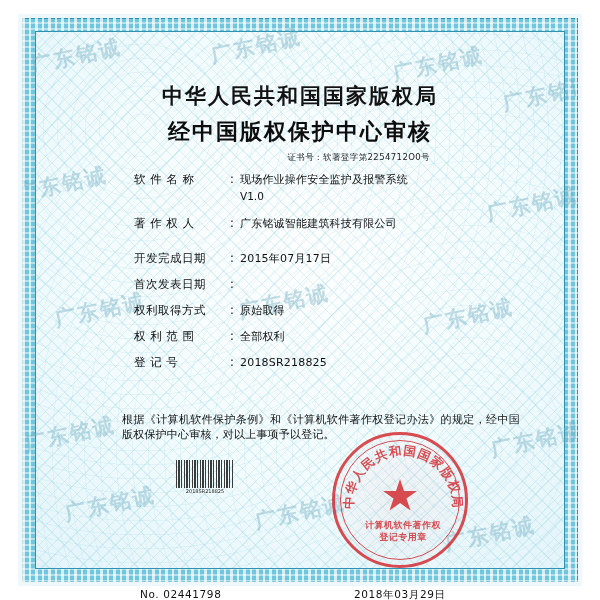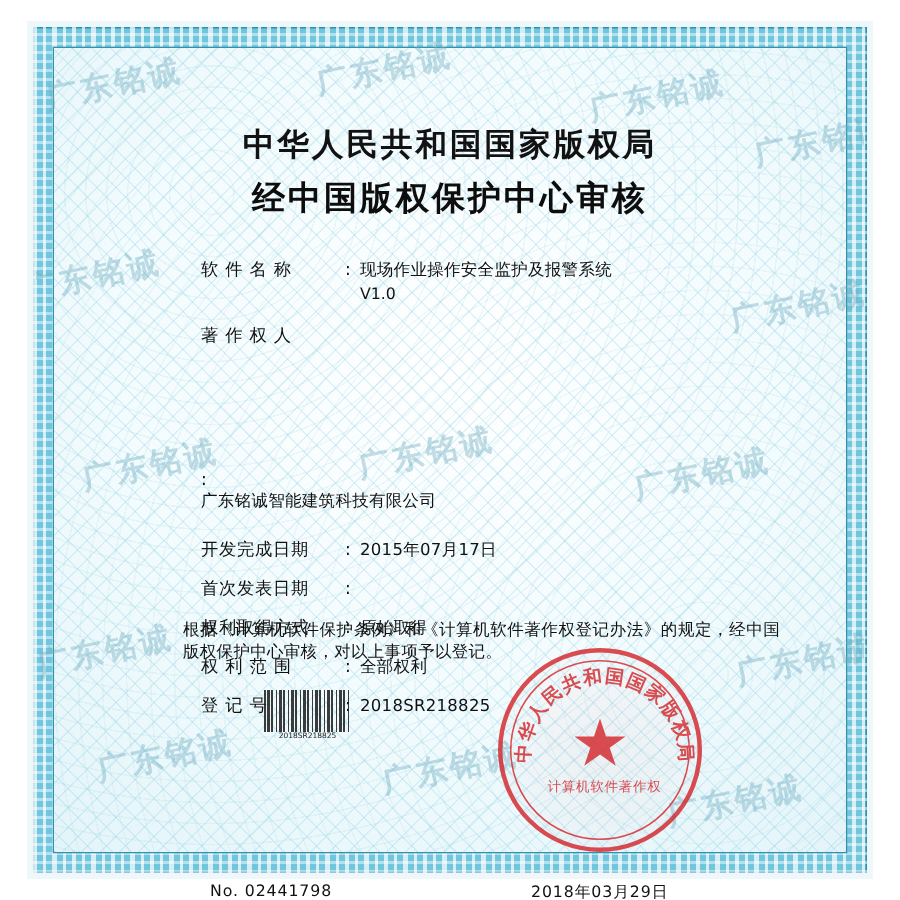--- a/index.html
+++ b/index.html
@@ -227,21 +227,21 @@
     letter-spacing: 0.2px;
     line-height: 15px;
   }
   .row-value .sub {
     display: block;
     font-size: 10.5px;
     letter-spacing: 0;
     margin-top: 2px;
   }
   .row.tight { margin-bottom: 9px; }
-  .row.gap-big { margin-bottom: 18px; flex-direction: column; }
+  .row.gap-big { margin-bottom: 18px; }
 
   
   .para {
     position: absolute;
     top: 380px;
     left: 70px;
     width: 398px;
     font-size: 11px;
     line-height: 15px;
     color: #111;
@@ -314,21 +314,21 @@
   .seal-arc-text svg { display: block; }
   .seal-bottom-text {
     position: absolute;
     left: 0;
     top: 84px;
     width: 136px;
     text-align: center;
     color: #d4262b;
     font-size: 9px;
     line-height: 12px;
-    font-weight: normal;
+    font-weight: bold;
     letter-spacing: 0.5px;
   }
 
   
   .footer-no {
     position: absolute;
     top: 516px;
     left: 104px;
     font-size: 10.5px;
     color: #111;
@@ -375,20 +375,23 @@
       <div class="wm" style="left: 40px; top: 470px;">广东铭诚</div>
       <div class="wm" style="left: 230px; top: 478px;">广东铭诚</div>
       <div class="wm" style="left: 420px; top: 500px;">广东铭诚</div>
     </div>
 
   <div class="doc-body">
 
     <div class="title-org">中华人民共和国国家版权局</div>
     <div class="title-main">经中国版权保护中心审核</div>
 
+    <div class="cert-no">
+      <span>证书号：</span><span>软著登字第2254712O0号</span>
+    </div>
 
     <div class="fields" id="fields-container">
         <div class="row">
           <div class="row-label">软 件 名 称</div>
           <div class="row-colon">:</div>
           <div class="row-value"><span>现场作业操作安全监护及报警系统</span><span class="sub">V1.0</span></div>
         </div>
         <div class="row gap-big">
           <div class="row-label">著 作 权 人</div>
           <div class="row-colon">:</div>
@@ -433,20 +436,21 @@
             <path id="arcpath" d="M 18,70 A 50,50 0 0 1 118,70" fill="none"></path>
           </defs>
           <text font-size="12.5" font-weight="bold" fill="#d4262b" font-family="DejaVu Sans, Liberation Sans, sans-serif" letter-spacing="1.2">
             <textPath href="#arcpath" startOffset="50%" text-anchor="middle" id="seal-arc-label">中华人民共和国国家版权局</textPath>
           </text>
         </svg>
       </div>
       <div class="seal-star"></div>
       <div class="seal-bottom-text">
         <div>计算机软件著作权</div>
+        <div>登记专用章</div>
       </div>
     </div>
 
     <div class="footer-no">No. 02441798</div>
     <div class="footer-date">2018年03月29日</div>
 
   </div>
 </div>
 
 </body></html>

